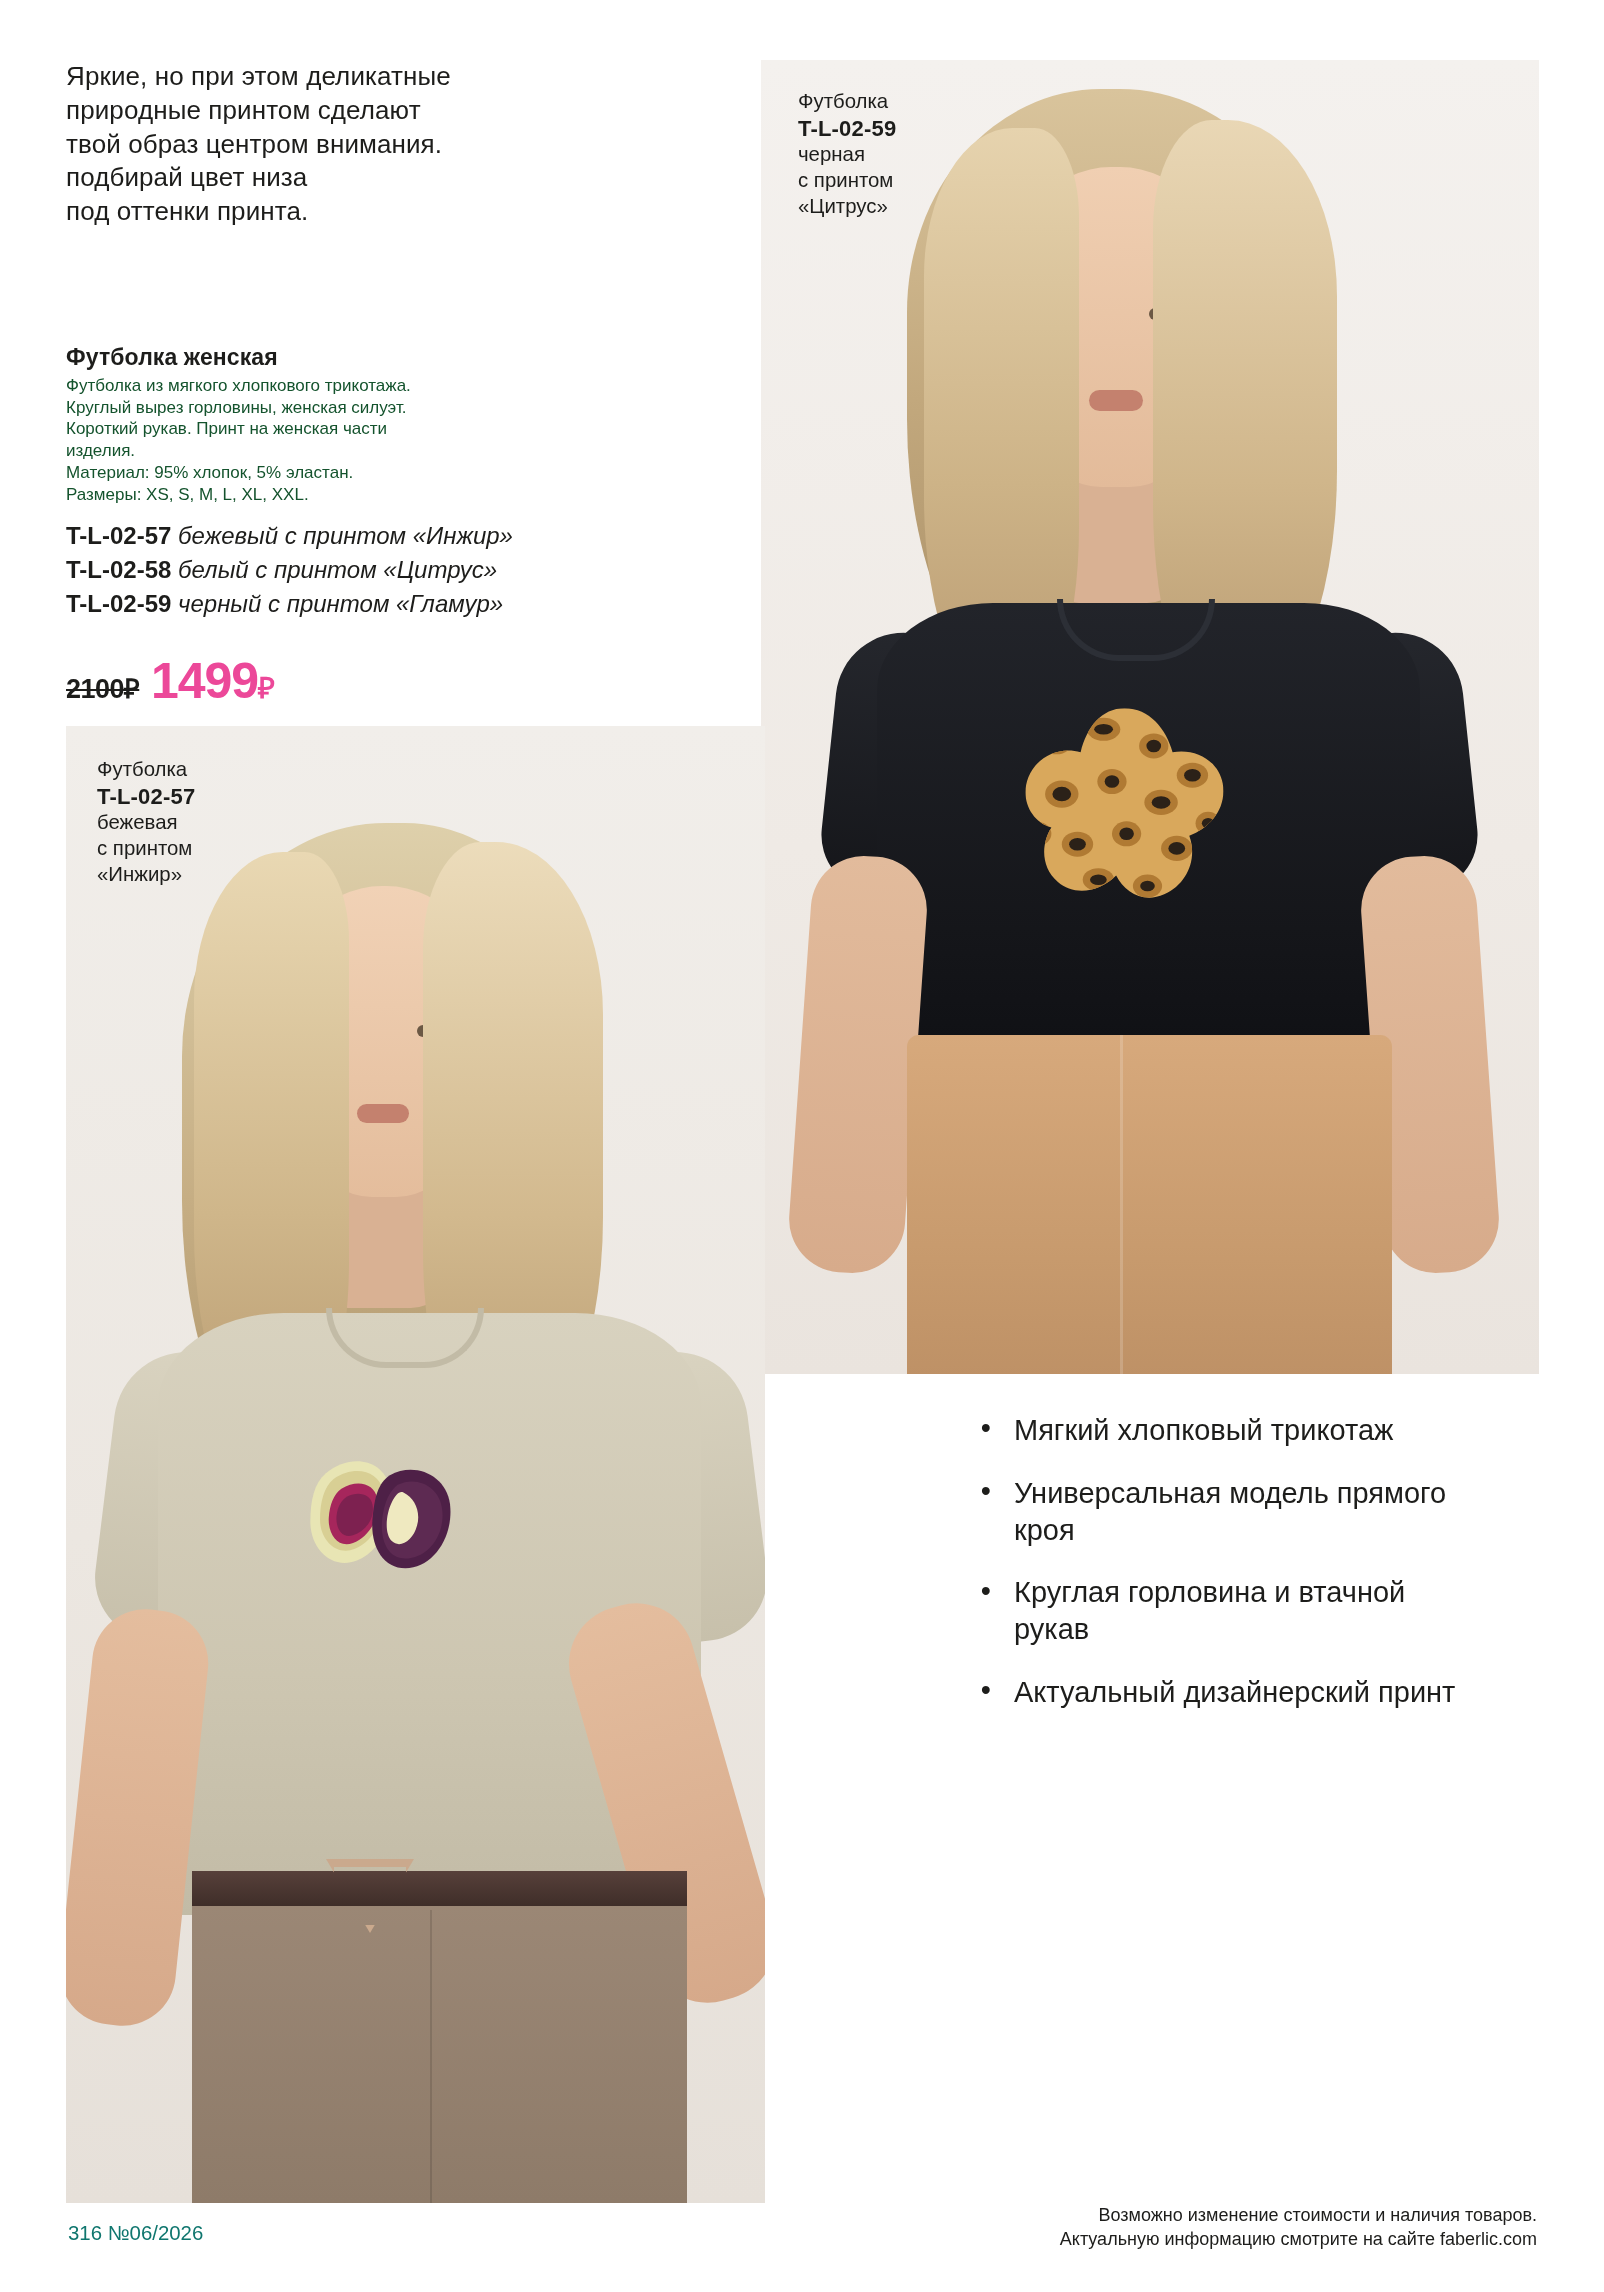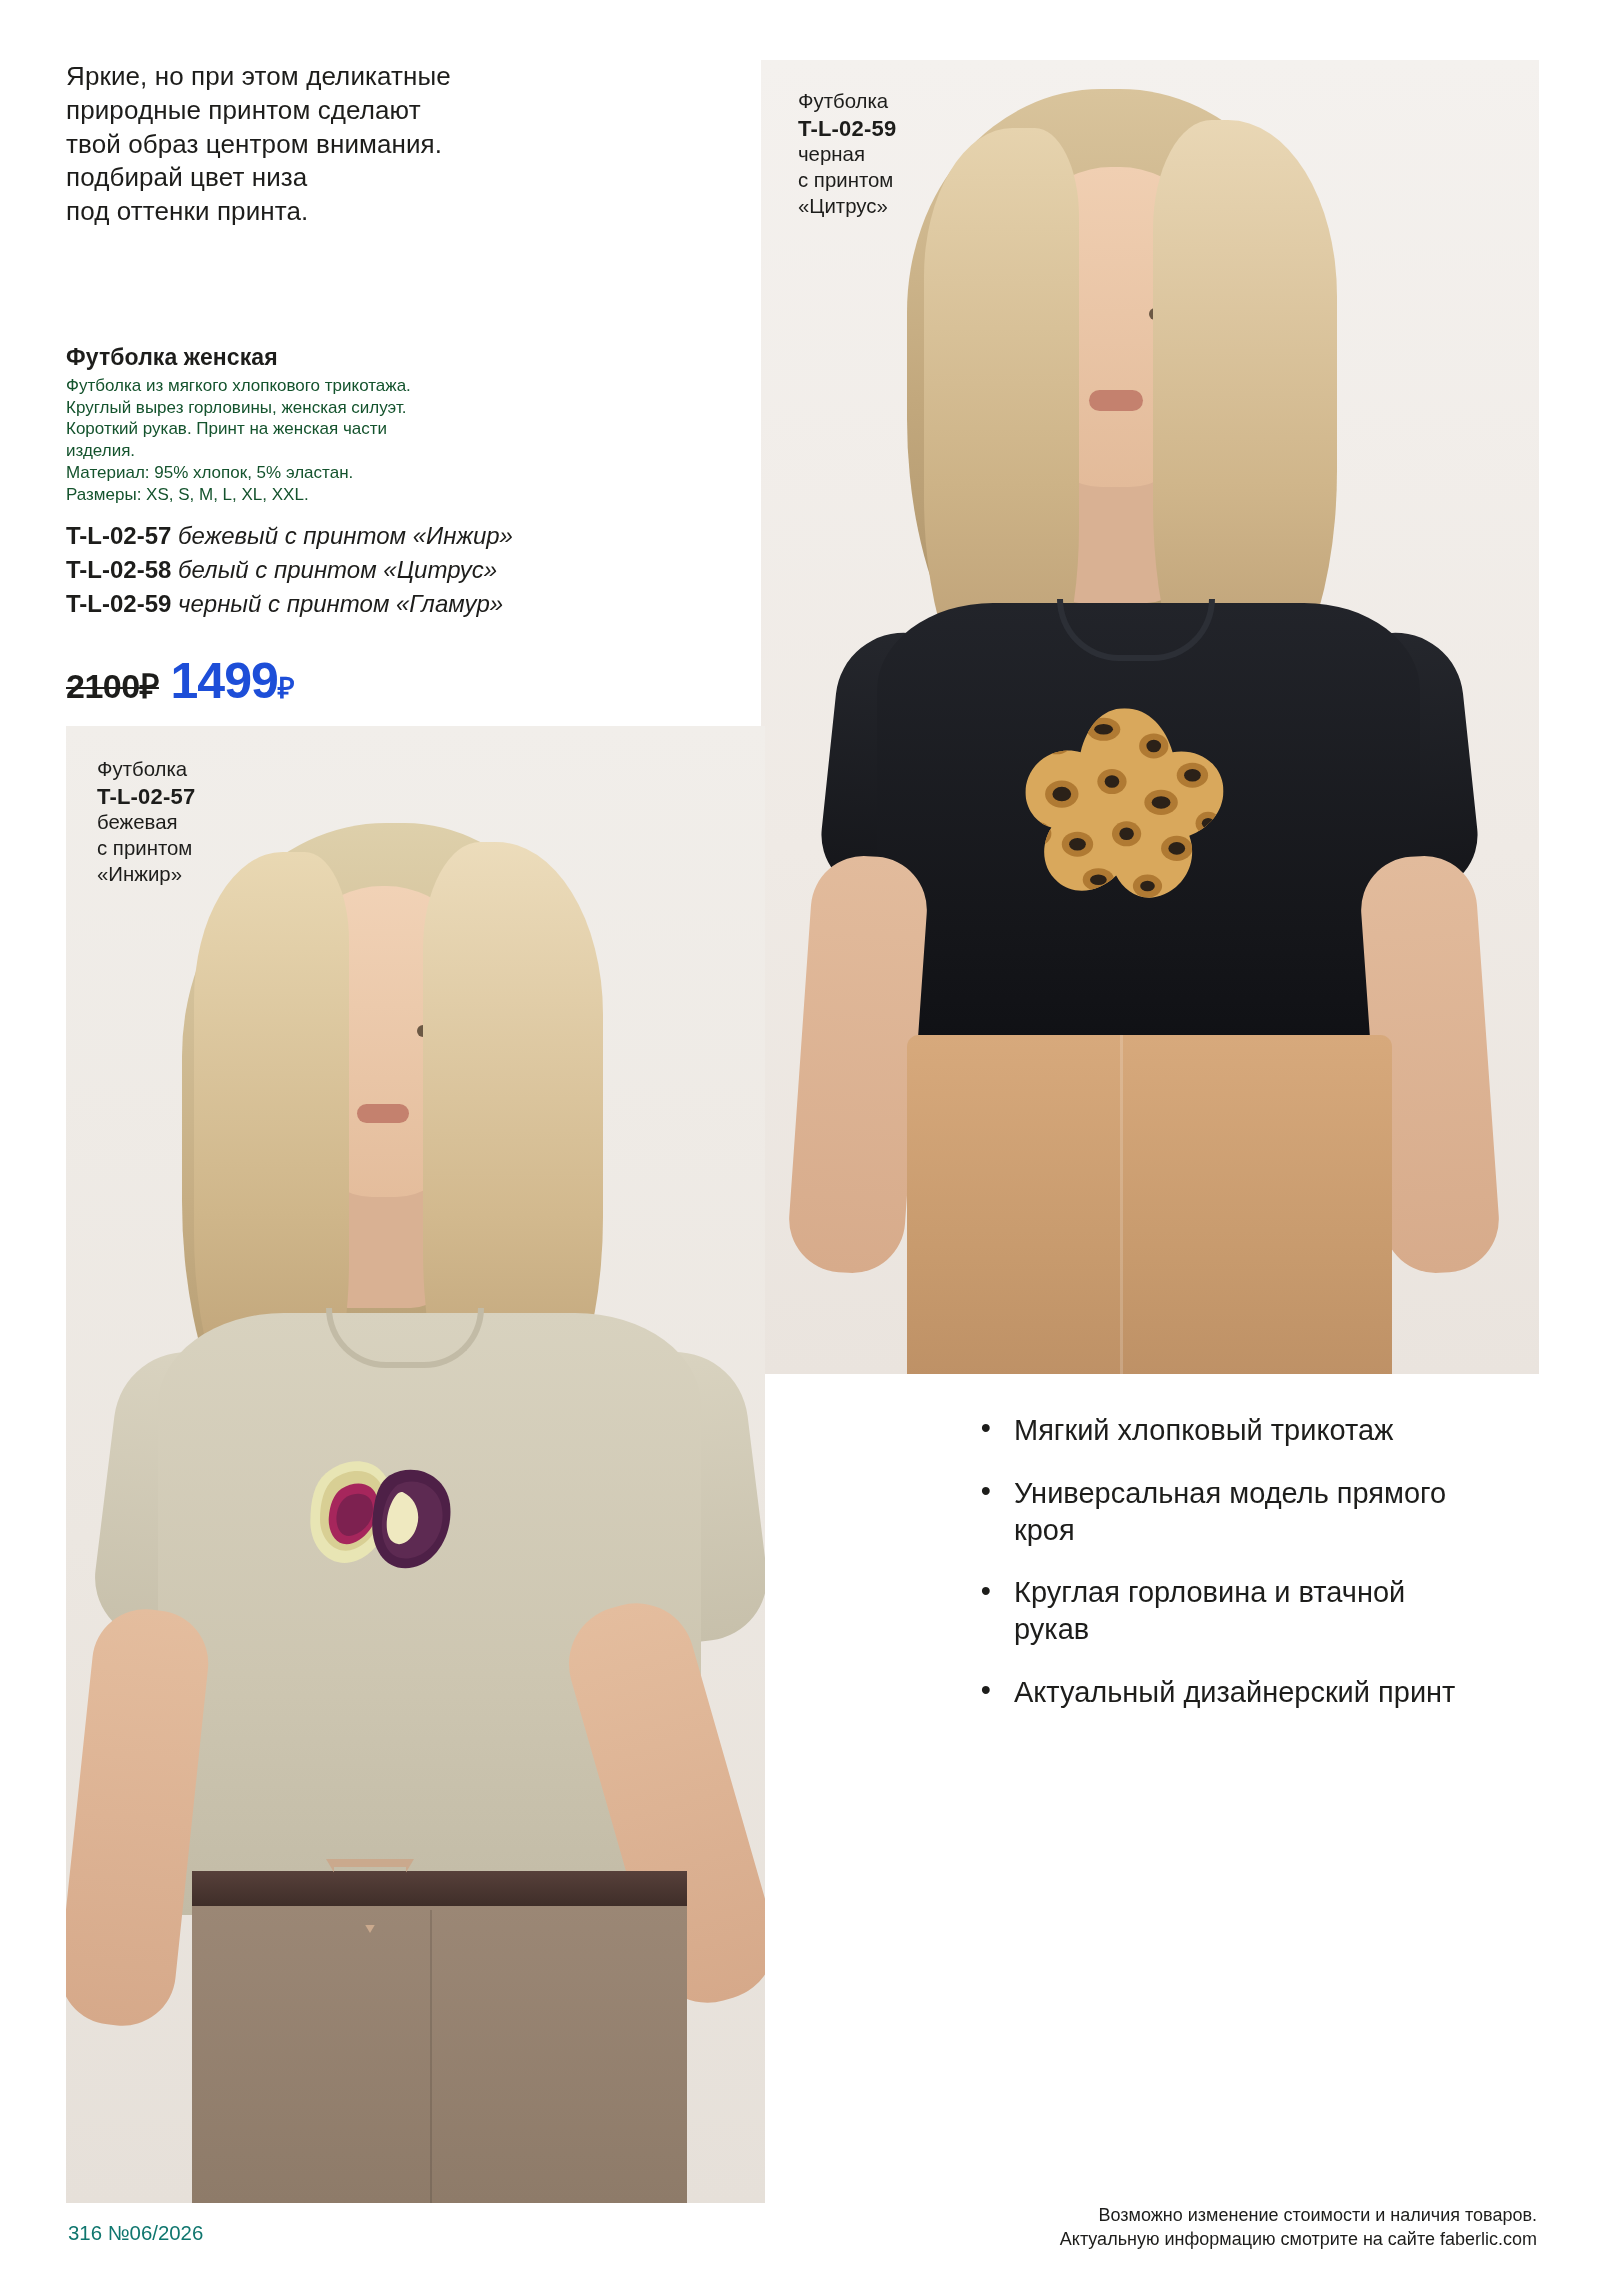--- a/index.html
+++ b/index.html
@@ -75,31 +75,31 @@
 
   
   .price-row {
     position: absolute;
     left: 66px;
     top: 652px;
     display: flex;
     align-items: baseline;
   }
   .price-old {
-    font-size: 34px;
+    font-size: 27px;
     font-weight: bold;
     color: #1d1d1b;
     text-decoration: line-through;
     text-decoration-thickness: 2.4px;
     letter-spacing: -0.5px;
   }
   .price-new {
     font-size: 50px;
     font-weight: bold;
-    color: #1d4ed8;
+    color: #ec4899;
     margin-left: 11.6px;
     letter-spacing: -1px;
   }
   .price-new .cur {
     font-size: 29px;
     font-weight: bold;
   }
 
   
   .photo {

